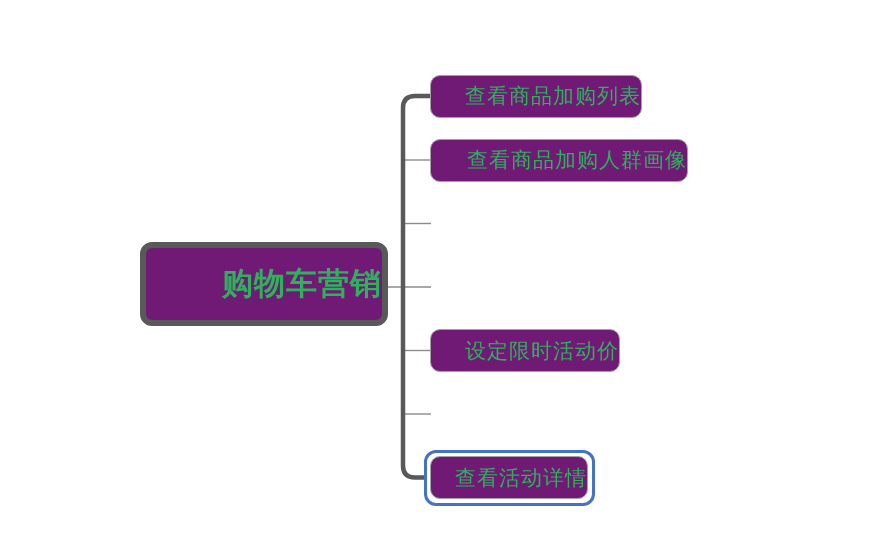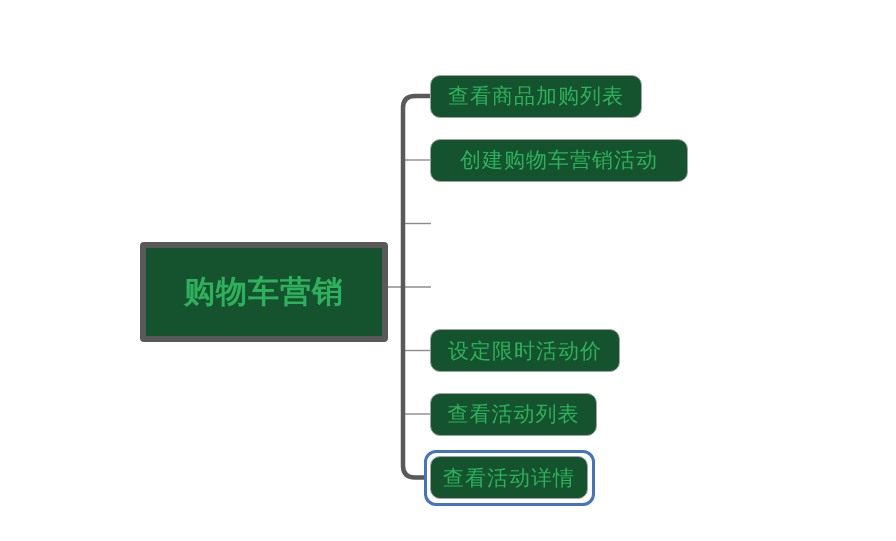--- a/index.html
+++ b/index.html
@@ -17,34 +17,34 @@
   }
   .connectors {
     position: absolute;
     left: 0;
     top: 0;
     pointer-events: none;
   }
   .node {
     position: absolute;
     box-sizing: border-box;
-    background: #14532d;
+    background: #701a75;
     display: flex;
     align-items: center;
-    justify-content: center;
+    justify-content: flex-end;
     color: #2eb05c;
     white-space: nowrap;
   }
   .root-node {
     left: 140px;
     top: 242px;
     width: 248px;
-    height: 100px;
+    height: 84px;
     border: 6px solid #595959;
-    border-radius: 4px;
+    border-radius: 12px;
     font-size: 31px;
     font-weight: bold;
     letter-spacing: 1px;
   }
   .child-node {
     height: 43px;
     border: 1.5px solid #a3a3a3;
     border-radius: 10px;
     font-size: 21px;
     letter-spacing: 1px;
@@ -88,32 +88,29 @@
 
   <div class="node root-node">
     <span>购物车营销</span>
   </div>
 
   <div class="node child-node child-1">
     <span>查看商品加购列表</span>
   </div>
 
   <div class="node child-node child-2">
-    <span>创建购物车营销活动</span>
+    <span>查看商品加购人群画像</span>
   </div>
 
 
 
   <div class="node child-node child-5">
     <span>设定限时活动价</span>
   </div>
 
-  <div class="node child-node child-6">
-    <span>查看活动列表</span>
-  </div>
 
   <div class="node child-node child-7">
     <span>查看活动详情</span>
   </div>
 
   <div class="selection-ring"></div>
 
 </div>
 
 </body></html>

